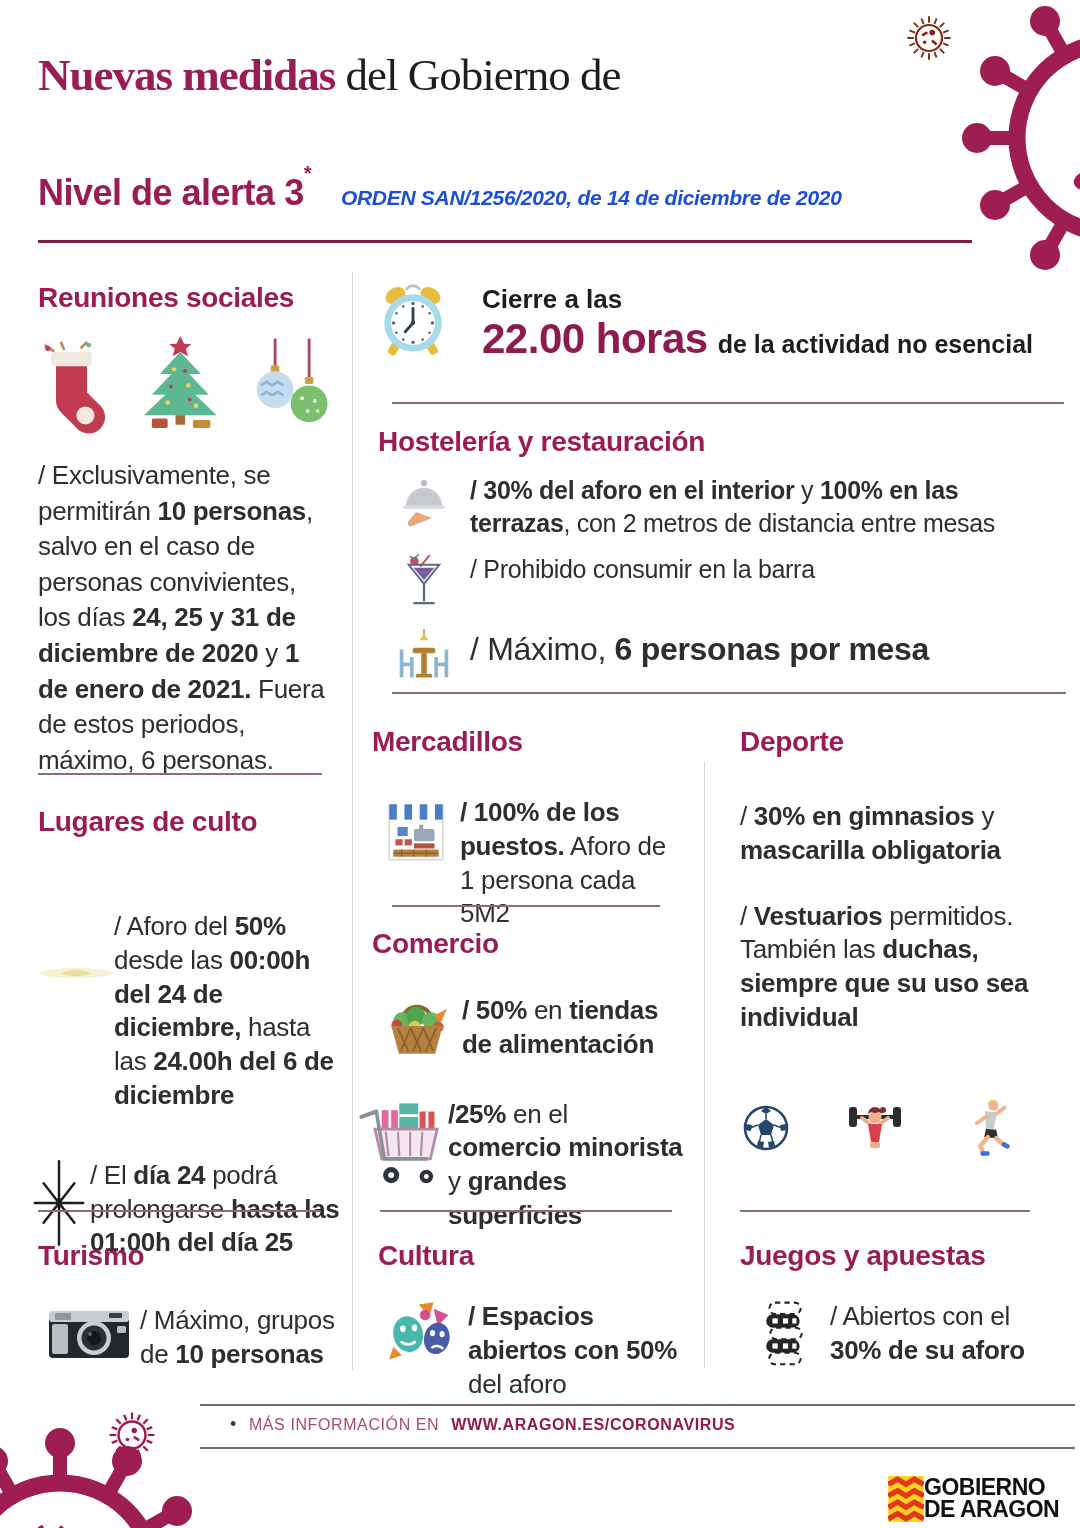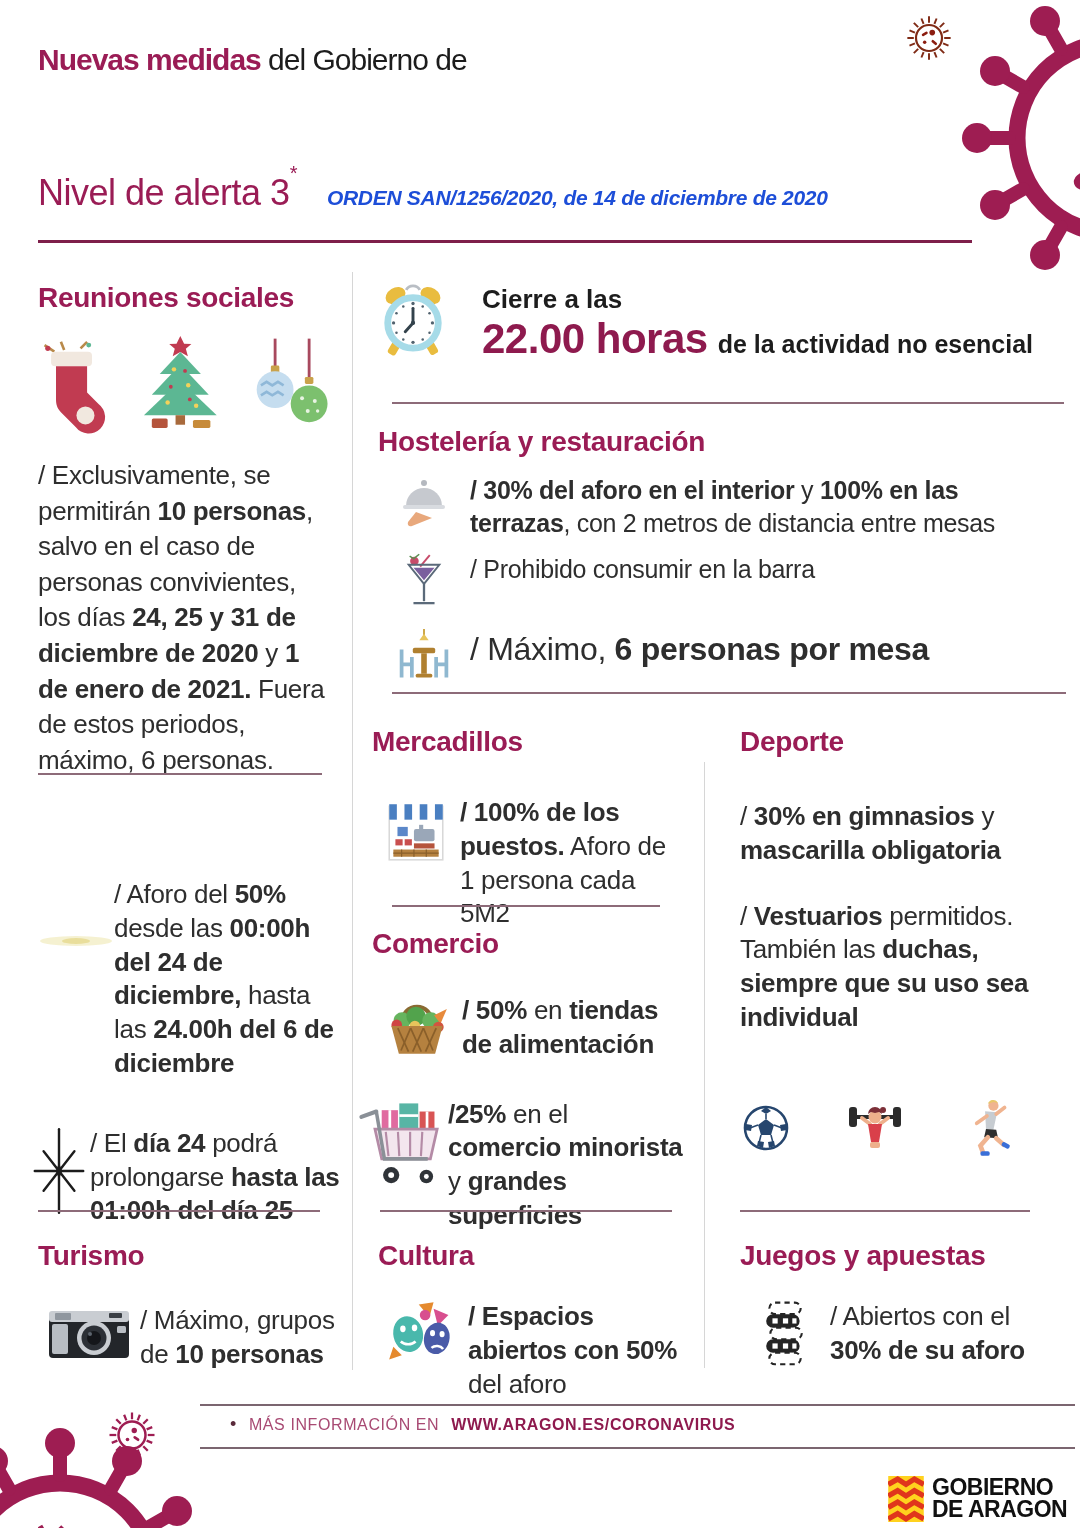--- a/index.html
+++ b/index.html
@@ -2,24 +2,24 @@
 <html><head>
 <meta charset="utf-8">
 <style>
   html,body{margin:0;padding:0;background:#ffffff;}
   .page{position:relative;width:1080px;height:1528px;background:#fff;overflow:hidden;
         font-family:"Liberation Sans",sans-serif;color:#2e2e2e;}
   :root{--maroon:#9a1c55;--maroon-dark:#8e1a4e;--ink:#222;}
   .b{font-weight:700;}
   .m{color:var(--maroon);}
   
-  .title{position:absolute;left:38px;top:42px;font-size:30px;line-height:1.22;
-         letter-spacing:-1px;color:#1c1c1c;font-weight:400;}
+  .title{position:absolute;left:38px;top:48px;font-size:45px;line-height:1.22;
+         letter-spacing:-1px;color:#1c1c1c;font-weight:400;font-family:Liberation Serif, serif;}
   .alert-row{position:absolute;left:38px;top:172px;display:flex;align-items:baseline;gap:30px;}
-  .alert{font-size:36px;color:var(--maroon);font-weight:400;letter-spacing:-0.5px;}
+  .alert{font-size:36px;color:var(--maroon);font-weight:700;letter-spacing:-0.5px;}
   .alert sup{font-size:20px;position:relative;top:-12px;}
   .order{font-size:21px;font-style:italic;font-weight:700;color:#1d4ed8;letter-spacing:-0.3px;}
   .hr{position:absolute;background:#7e1f4a;height:3px;}
   .hr-header{left:38px;top:240px;width:934px;}
   .div-h{position:absolute;height:2px;background:#8d6b79;}
   .div-v{position:absolute;width:1px;background:#d6d6d6;}
   
   .sec{position:absolute;}
   .sec-title{font-size:28px;font-weight:700;color:var(--maroon);letter-spacing:-0.3px;margin:0;}
   .item{display:flex;align-items:flex-start;}
@@ -29,21 +29,21 @@
   .closure{position:absolute;left:378px;top:280px;display:flex;gap:34px;}
   .closure-lines{padding-top:4px;}
   .closure-label{font-size:26px;font-weight:700;color:#1d1d1d;}
   .closure-time{font-size:42px;font-weight:700;color:var(--maroon-dark);letter-spacing:-0.5px;}
   .closure-suffix{font-size:25px;font-weight:700;color:#1d1d1d;margin-left:10px;}
   
   .footer-info{position:absolute;left:230px;top:1414px;font-size:16px;letter-spacing:0.6px;
                color:#a84a73;display:flex;align-items:center;gap:12px;}
   .footer-info .url{font-weight:700;color:var(--maroon-dark);}
   .footer-info .dot{color:#5a2a3a;font-size:18px;}
-  .logo{position:absolute;left:888px;top:1476px;display:flex;gap:8px;align-items:center;}
+  .logo{position:absolute;left:888px;top:1476px;display:flex;gap:0;align-items:center;}
   .logo-text{font-size:23px;font-weight:700;color:#111;line-height:0.95;letter-spacing:-0.5px;}
   .reu-icons{display:flex;gap:26px;align-items:flex-end;margin-top:16px;}
   .dep-icons{position:absolute;left:742px;top:1096px;display:flex;gap:52px;align-items:center;}
 </style>
 </head>
 <body>
 
 <div class="page">
 
   <svg style="position:absolute;left:903px;top:12px" width="52" height="52" viewBox="0 0 48 48">
@@ -403,20 +403,21 @@
       <line x1="39" y1="18" x2="48" y2="11" stroke="#f0b490" stroke-width="4" stroke-linecap="round"></line>
       <polygon points="28,34 39,35 41,44 26,43" fill="#2e2e2e"></polygon>
       <path d="M30 43 l-8 9 3 8" stroke="#f0b490" stroke-width="5" fill="none" stroke-linecap="round"></path>
       <path d="M39 44 l8 7" stroke="#f0b490" stroke-width="5" stroke-linecap="round"></path>
       <rect x="22" y="58" width="10" height="5" rx="2" fill="#3a6fd8"></rect>
       <rect x="45" y="49" width="9" height="5" rx="2" fill="#3a6fd8" transform="rotate(28 49 51)"></rect>
     </svg>
   </div>
 
   <div class="sec" style="left:38px;top:806px;width:305px">
+    <h2 class="sec-title">Lugares de culto</h2>
     <div class="item" style="margin-top:72px">
       <div class="ic" style="flex:0 0 62px;align-items:center;padding-top:50px">
         <svg width="76" height="26" viewBox="0 0 76 26">
           <ellipse cx="38" cy="13" rx="36" ry="5" fill="#f0e9b8" opacity="0.65"></ellipse>
           <ellipse cx="38" cy="13" rx="14" ry="3" fill="#e6d98f" opacity="0.8"></ellipse>
         </svg>
       </div>
       <div class="tx" style="width:243px"><span>/ Aforo del </span><span class="b">50%</span><span>  desde las </span><span class="b">00:00h del 24 de diciembre,</span><span> hasta las </span><span class="b">24.00h del 6 de diciembre</span></div>
     </div>
     <div class="item" style="margin-top:46px">

